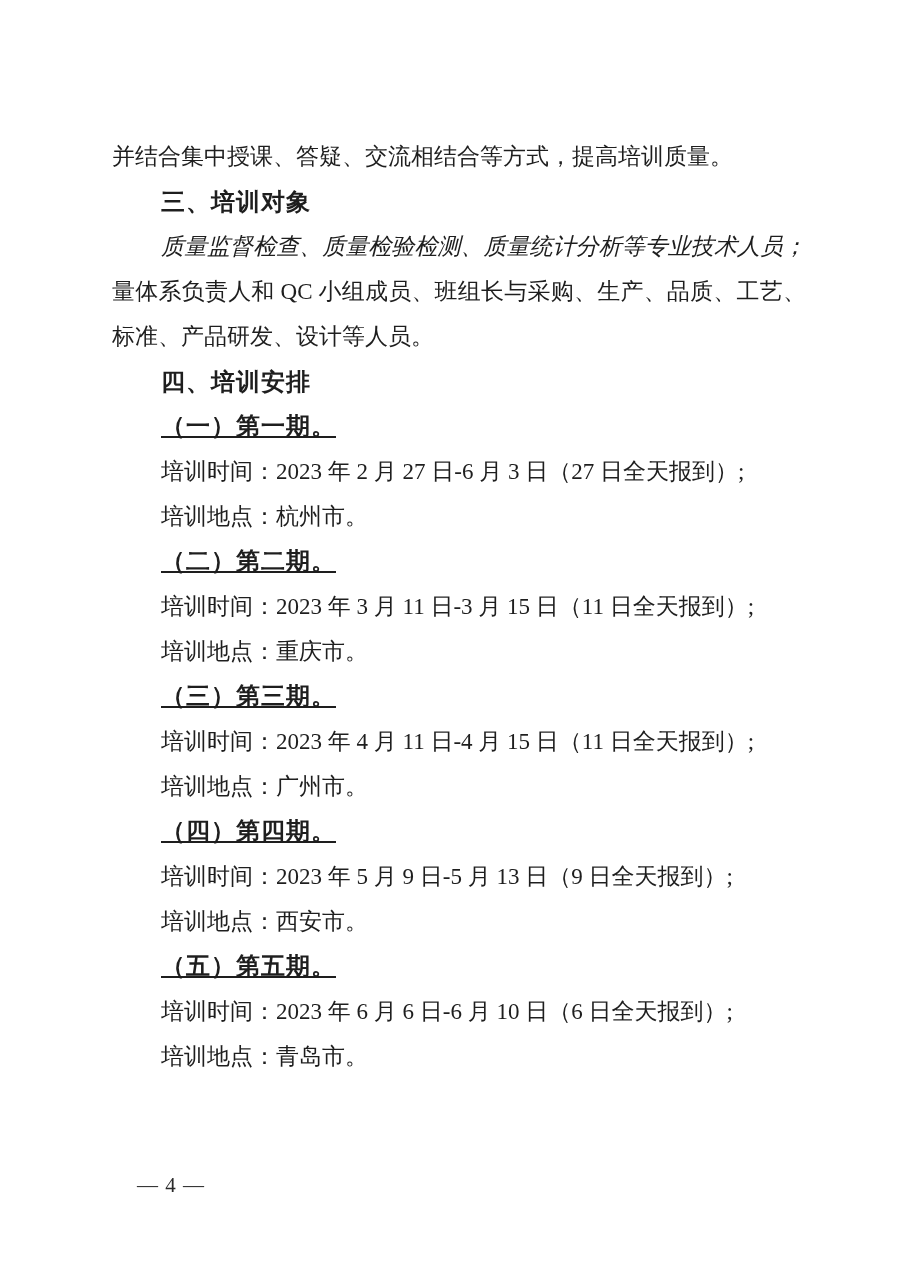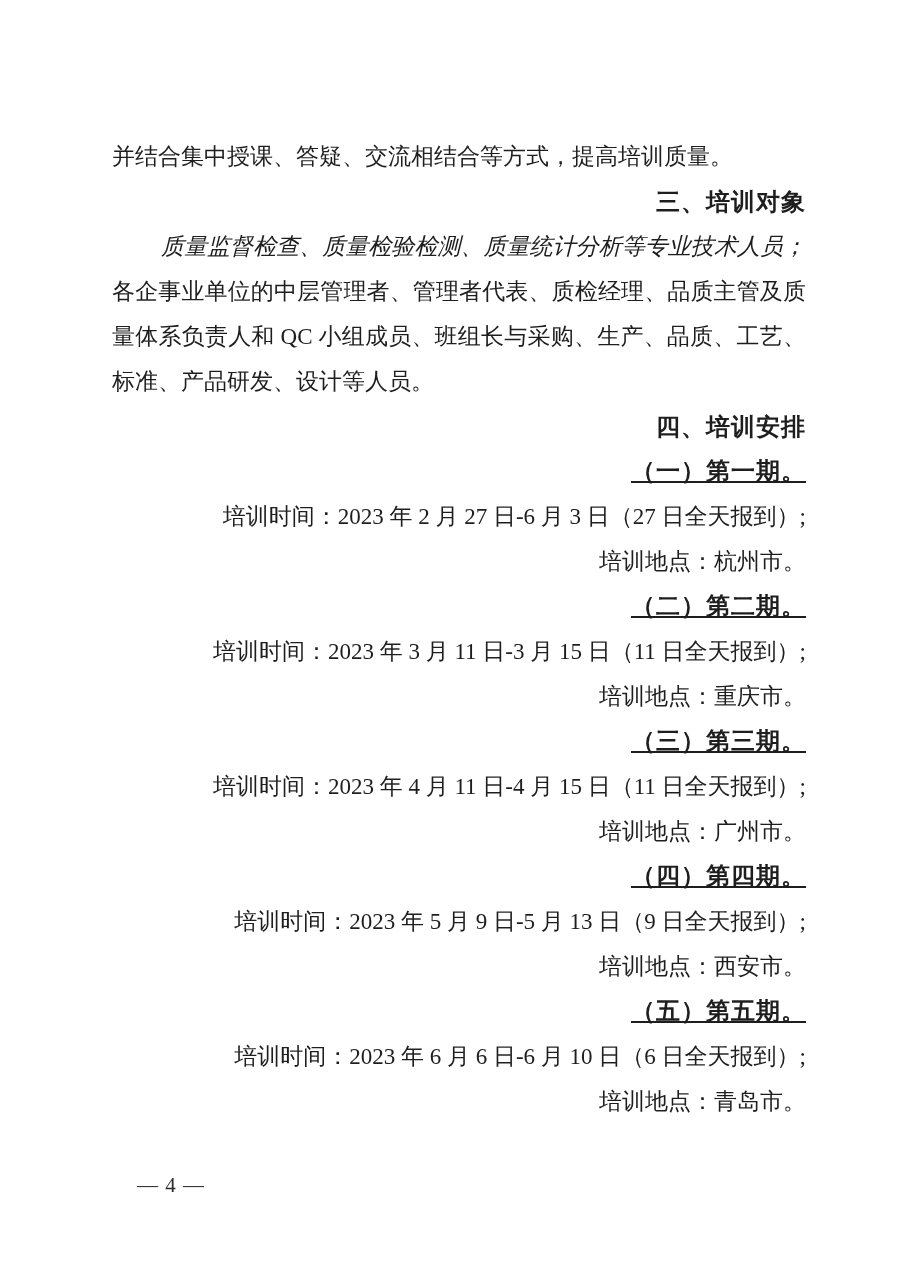--- a/index.html
+++ b/index.html
@@ -32,21 +32,20 @@
     margin: 0;
   }
   
   .jline {
     text-align: justify;
     text-align-last: justify;
   }
   
   .indent2 {
     padding-left: 49px;
-    text-align: right;
   }
   .ti2 {
     text-indent: 49px;
     padding-left: 0;
     font-style: italic;
   }
   .heading {
     font-family: "Liberation Sans", "DejaVu Sans", sans-serif;
     font-weight: 700;
     font-size: 24px;
@@ -73,21 +72,20 @@
 
 <div class="page">
   <div class="content">
 
     <p class="line">并结合集中授课、答疑、交流相结合等方式，提高培训质量。</p>
 
     <p class="line heading indent2">三、培训对象</p>
 
     <div>
       <p class="line jline ti2">质量监督检查、质量检验检测、质量统计分析等专业技术人员；</p>
-      <p class="line jline">各企事业单位的中层管理者、管理者代表、质检经理、品质主管及质</p>
       <p class="line jline">量体系负责人和 QC 小组成员、班组长与采购、生产、品质、工艺、</p>
       <p class="line">标准、产品研发、设计等人员。</p>
     </div>
 
     <p class="line heading indent2">四、培训安排</p>
 
     <div>
       <p class="line session-title indent2">（一）第一期。</p>
       <p class="line indent2">培训时间：2023 年 2 月 27 日-6 月 3 日（27 日全天报到）;</p>
       <p class="line indent2">培训地点：杭州市。</p>

